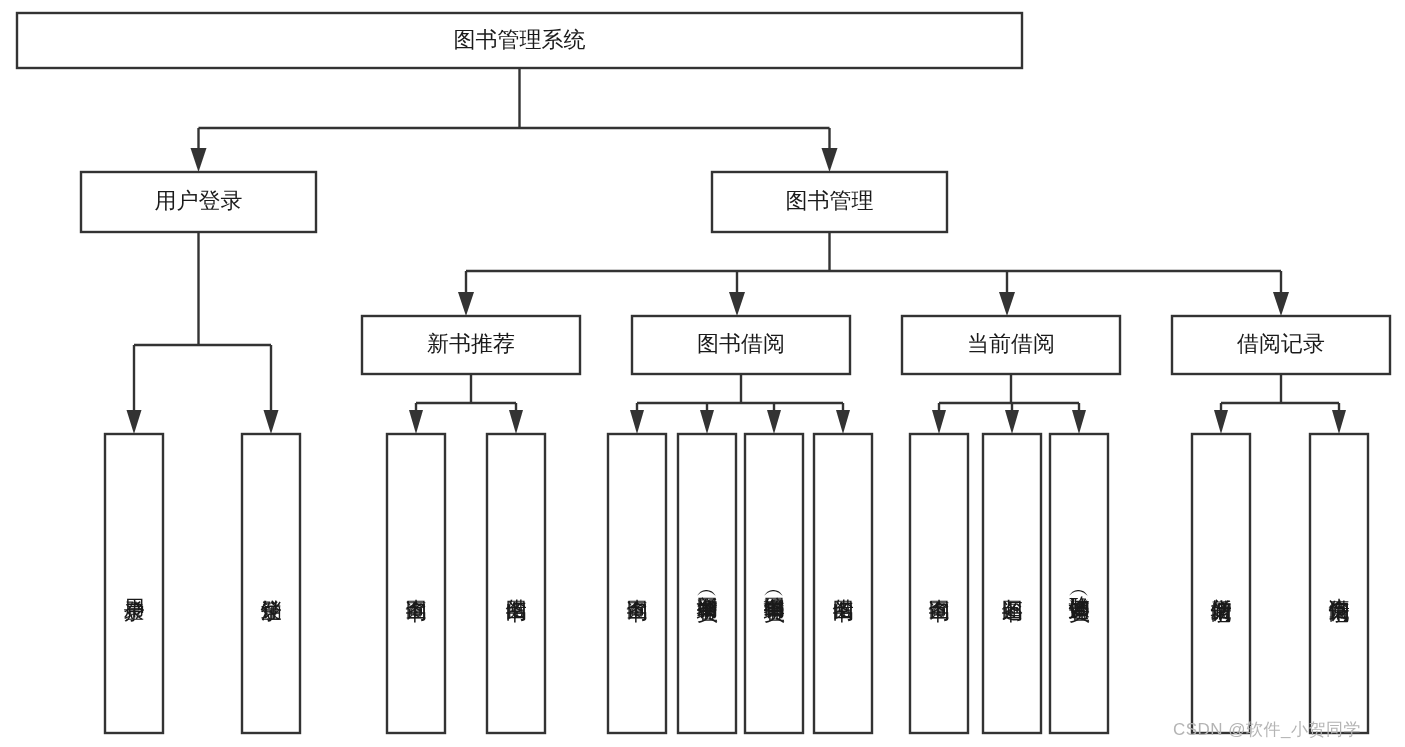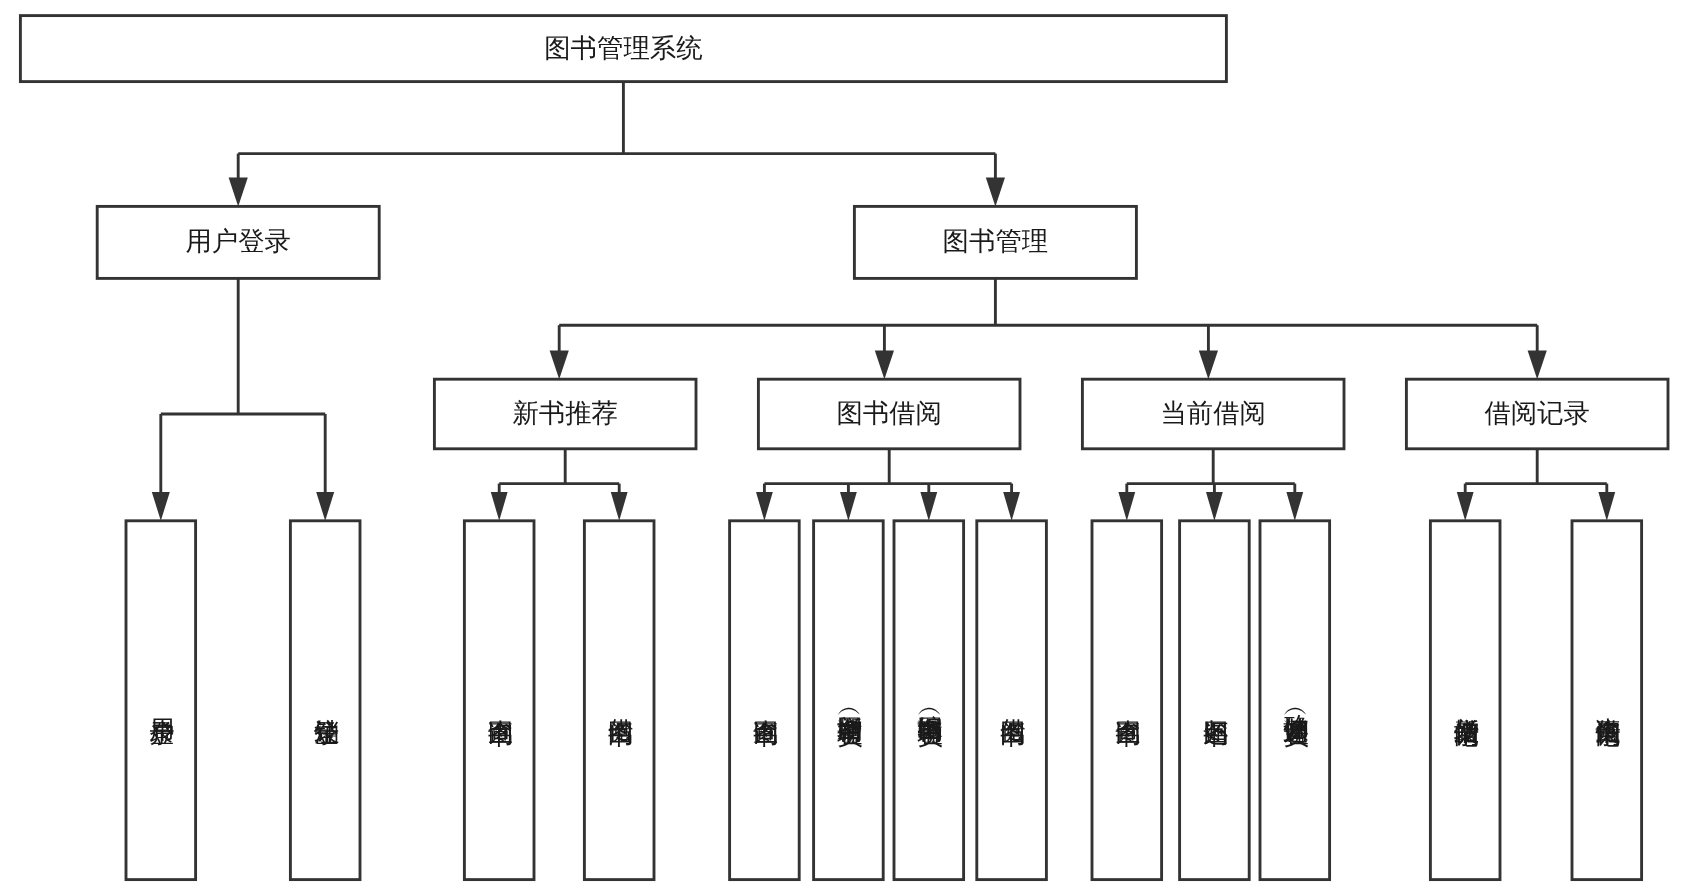--- a/index.html
+++ b/index.html
@@ -198,13 +198,14 @@
   <div class="node-label-v" style="left:608px; top:434px; width:58px; height:299px;">查询图书</div>
   <div class="node-label-v" style="left:678px; top:434px; width:58px; height:299px;">新增图书（管理员）</div>
   <div class="node-label-v" style="left:745px; top:434px; width:58px; height:299px;">编辑图书（管理员）</div>
   <div class="node-label-v" style="left:814px; top:434px; width:58px; height:299px;">借阅图书</div>
   <div class="node-label-v" style="left:910px; top:434px; width:58px; height:299px;">查询图书</div>
   <div class="node-label-v" style="left:983px; top:434px; width:58px; height:299px;">归还图书</div>
   <div class="node-label-v" style="left:1050px; top:434px; width:58px; height:299px;">确认归还（管理员）</div>
   <div class="node-label-v" style="left:1192px; top:434px; width:58px; height:299px;">新增借阅记录</div>
   <div class="node-label-v" style="left:1310px; top:434px; width:58px; height:299px;">查询借阅记录</div>
 
+  <div class="watermark">CSDN @软件_小贺同学</div>
 </div>
 
 </body></html>

